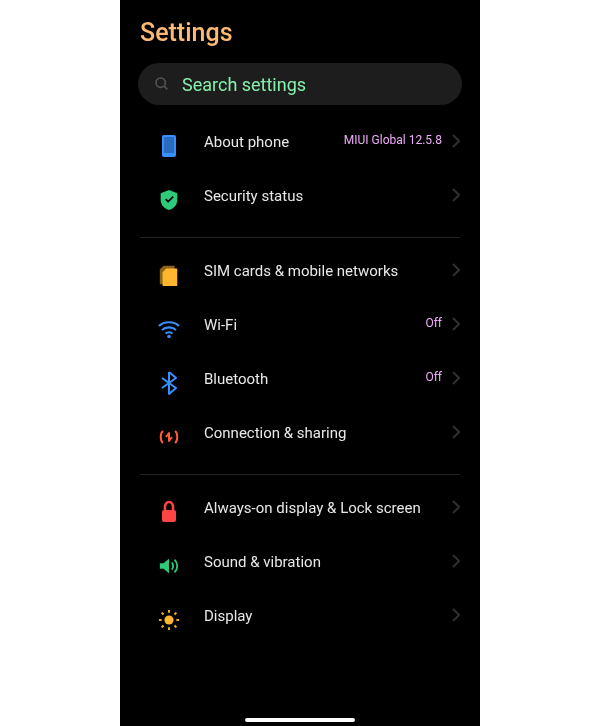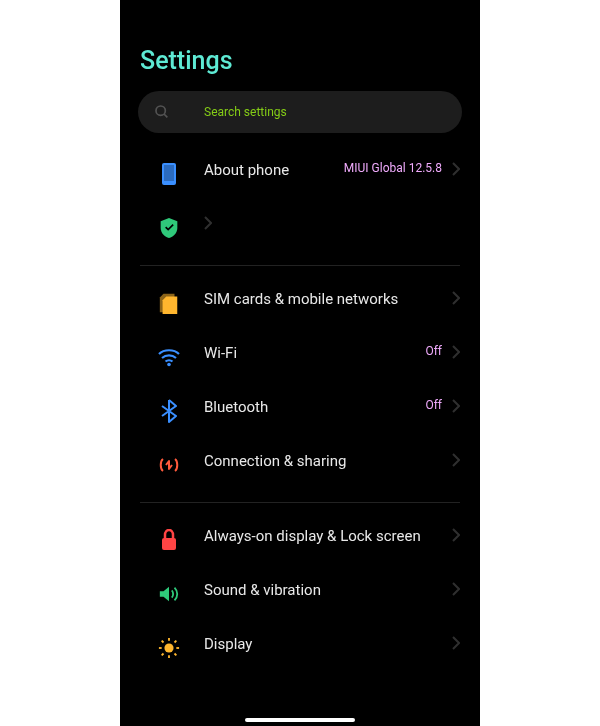--- a/index.html
+++ b/index.html
@@ -20,42 +20,40 @@
       color: #ffffff;
       overflow: hidden;
       position: relative;
     }
     .header {
       padding: 18px 20px 12px 20px;
     }
     .title {
       font-size: 25px;
       font-weight: 500;
-      color: #5eead4;
-      margin-top: 28px;
+      color: #fdba74;
     }
     .search-bar {
       margin: 4px 18px 14px 18px;
       background: #1d1d1d;
       border-radius: 24px;
       height: 42px;
       display: flex;
       align-items: center;
       padding: 0 16px;
     }
     .search-icon {
       width: 16px;
       height: 16px;
       margin-right: 12px;
       opacity: 0.5;
     }
     .search-placeholder {
-      color: #84cc16;
-      font-size: 12px;
-      margin-left: 22px;
+      color: #86efac;
+      font-size: 18px;
     }
     .list {
       padding: 0;
     }
     .item {
       display: flex;
       align-items: flex-start;
       padding: 14px 20px 14px 36px;
       min-height: 52px;
     }
@@ -150,20 +148,21 @@
     </div>
 
 
     <div class="item">
       <span class="icon-wrap">
         <svg width="20" height="22" viewBox="0 0 24 26">
           <path d="M12 1 L22 5 L22 13 C22 19 17 24 12 25 C7 24 2 19 2 13 L2 5 Z" fill="#2fc97a"></path>
           <polyline points="8,12 11,15 17,9" fill="none" stroke="#000" stroke-width="2"></polyline>
         </svg>
       </span>
+      <span class="item-label">Security status</span>
       <span class="chevron">
         <svg viewBox="0 0 8 14" fill="none" stroke="#888" stroke-width="2">
             <polyline points="1,1 7,7 1,13"></polyline>
           </svg>
       </span>
     </div>
 
     <div class="divider"></div>
 
     <div class="item">

